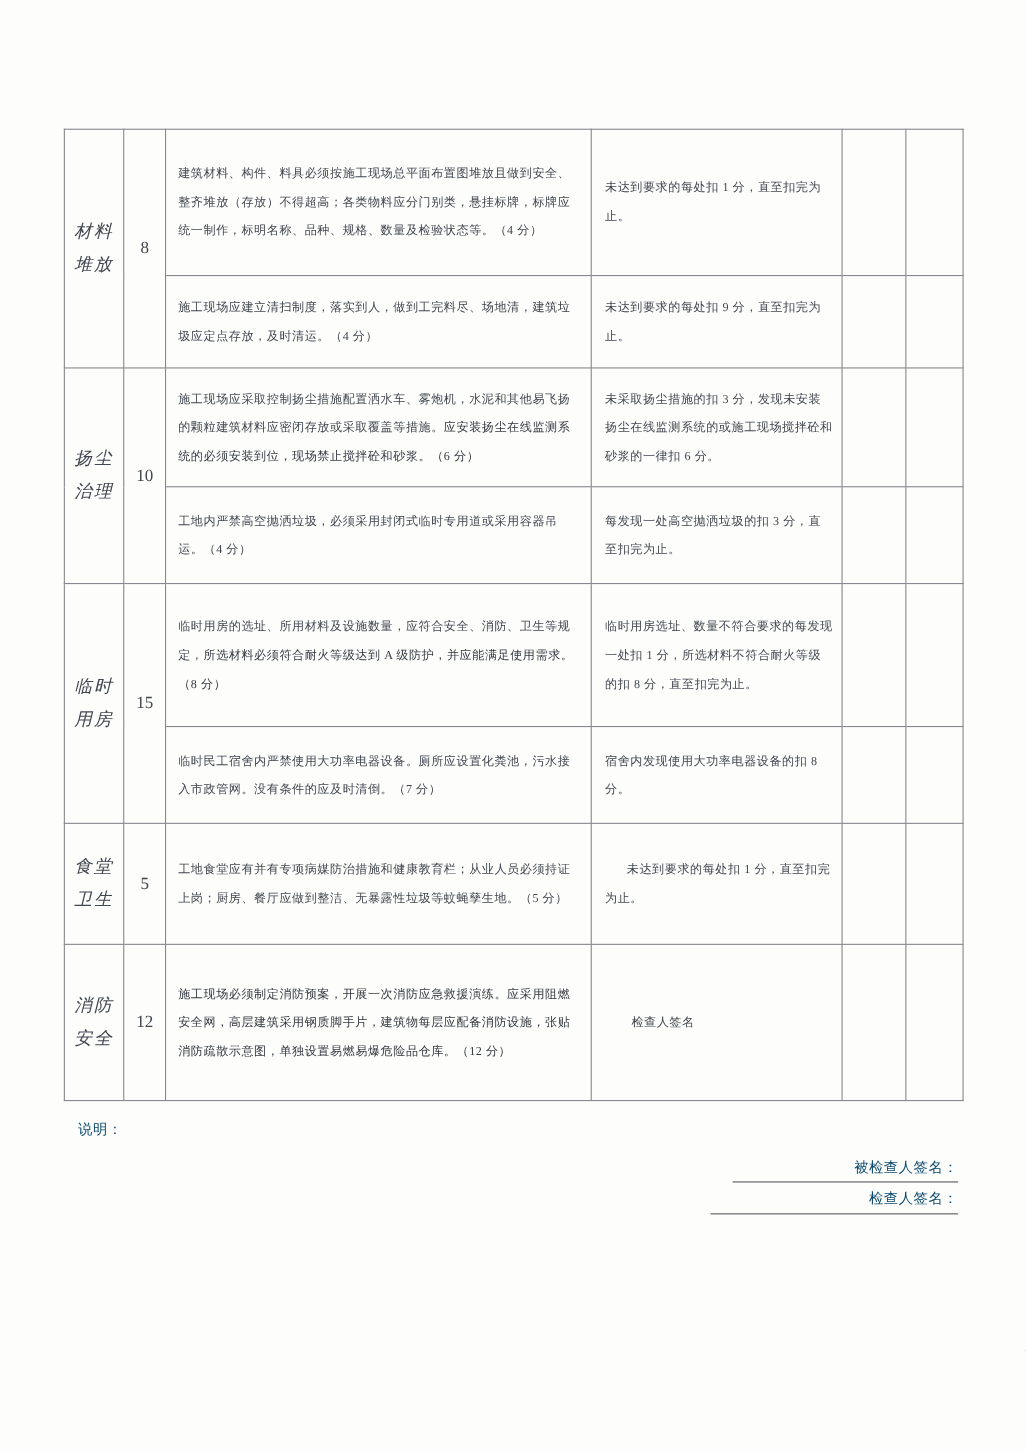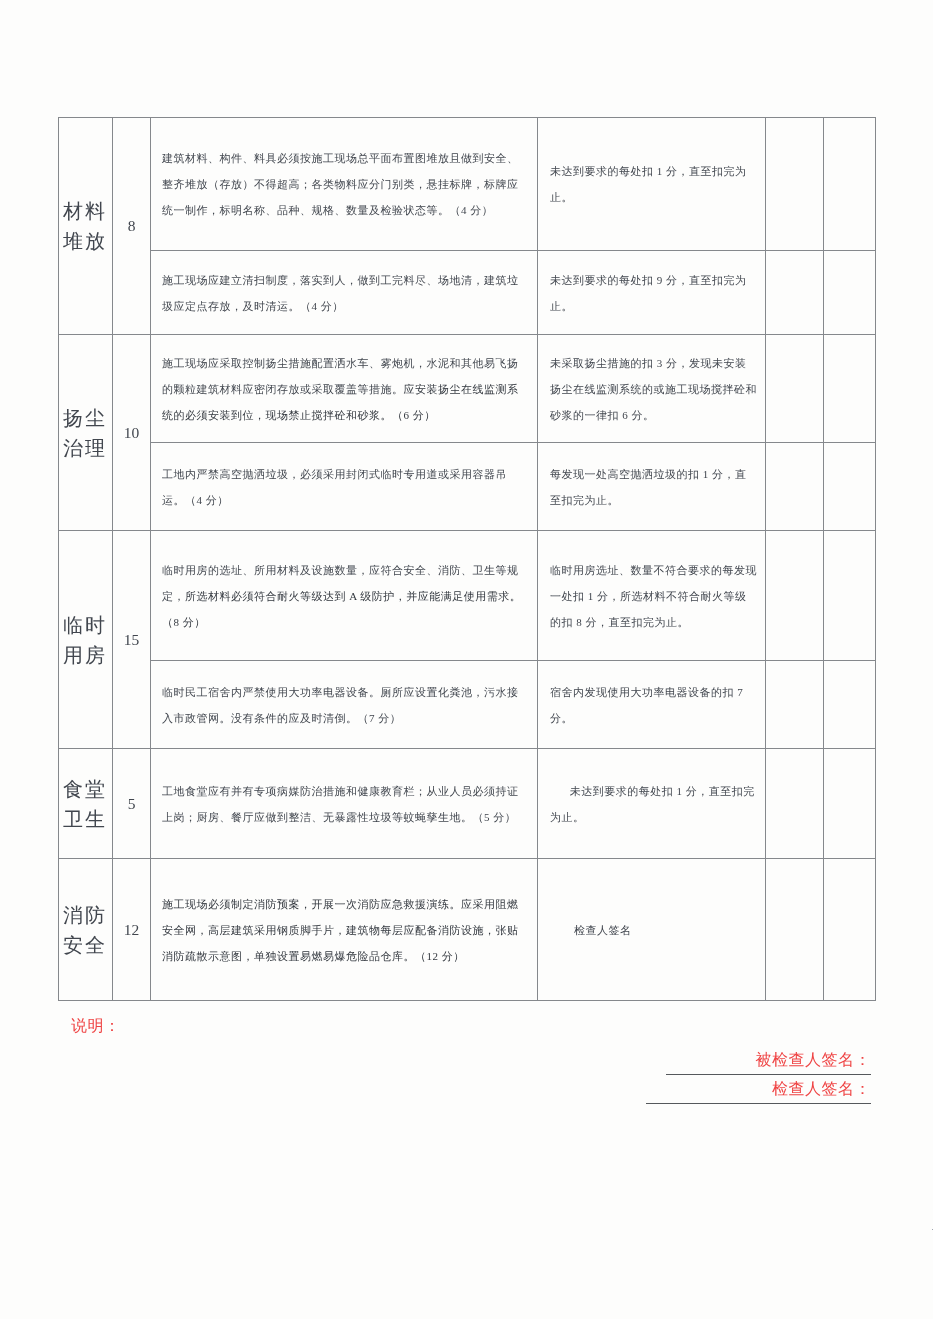--- a/index.html
+++ b/index.html
@@ -21,40 +21,42 @@
   }
   .score-table td{
     border:1px solid #85888c;
     vertical-align:middle;
     font-size:11px;
     line-height:26px;
     padding:6px 8px 6px 11px;
     letter-spacing:0.5px;
   }
   td.cat{
+    text-align:center;
     padding:0 4px;
-    font-size:20px;
+    font-size:16px;
     letter-spacing:2px;
     line-height:30px;
+    font-style:italic;
   }
   td.score{
     text-align:center;
     padding:0;
     font-size:15.5px;
     letter-spacing:0;
   }
   td.ded{padding:6px 8px 6px 12px;}
   td.ded.indent-first{text-indent:1.8em;}
   td.ded.veto{padding-left:36px;text-indent:0;}
   td.blank{padding:0;}
   .b{font-weight:normal;color:#33383f;}
 
   .notes{
     position:absolute;left:71px;top:1016px;width:800px;
-    font-size:16px;color:#ef4444;letter-spacing:0.5px;font-family:Liberation Mono, monospace;
+    font-size:13px;color:#0c4a6e;letter-spacing:0.5px;
   }
   .note-line1{display:flex;line-height:22px;margin-bottom:11px;}
   .note-line2{padding-left:48px;line-height:22px;margin-bottom:12px;}
   .sig-line{padding-left:38px;line-height:24px;display:flex;align-items:flex-end;flex-direction:column;}
   .sig-underline{
     display:inline-block;height:1px;border-bottom:1.5px solid #55585c;
     margin:0 0 3px 6px;
   }
   .sig-underline.left{width:205px;}
   .sig-underline.right{width:225px;}
@@ -104,36 +106,36 @@
       <tr style="height:108px">
         <td class="cat" rowspan="2">扬尘治理</td>
         <td class="score" rowspan="2">10</td>
         <td><span>施工现场应采取控制扬尘措施配置洒水车、雾炮机，水泥和其他易飞扬的颗粒建筑材料应密闭存放或采取覆盖等措施。</span><span class="b">应安装扬尘在线监测系统的必须安装到位，现场禁止搅拌砼和砂浆。（6 分）</span></td>
         <td class="ded">未采取扬尘措施的扣 3 分，发现未安装扬尘在线监测系统的或施工现场搅拌砼和砂浆的一律扣 6 分。</td>
         <td class="blank"></td>
         <td class="blank"></td>
       </tr>
       <tr style="height:88px">
         <td><span>工地内严禁高空抛洒垃圾，必须采用封闭式临时专用道或采用容器吊运。（4 分）</span><span class="b"></span></td>
-        <td class="ded">每发现一处高空抛洒垃圾的扣 1 分，直至扣完为止。</td>
+        <td class="ded">每发现一处高空抛洒垃圾的扣 3 分，直至扣完为止。</td>
         <td class="blank"></td>
         <td class="blank"></td>
       </tr>
 
       <tr style="height:130px">
         <td class="cat" rowspan="2">临时用房</td>
         <td class="score" rowspan="2">15</td>
         <td><span>临时用房的选址、所用材料及设施数量，应符合安全、消防、卫生等规定，</span><span class="b">所选材料必须符合耐火等级达到 A 级防护，并应能满足使用需求。（8 分）</span></td>
         <td class="ded">临时用房选址、数量不符合要求的每发现一处扣 1 分，所选材料不符合耐火等级的扣 8 分，直至扣完为止。</td>
         <td class="blank"></td>
         <td class="blank"></td>
       </tr>
       <tr style="height:88px">
         <td><span>临时民工宿舍内严禁使用大功率电器设备。厕所应设置化粪池，污水接入市政管网。没有条件的应及时清倒。（7 分）</span><span class="b"></span></td>
-        <td class="ded">宿舍内发现使用大功率电器设备的扣 7 分。</td>
+        <td class="ded">宿舍内发现使用大功率电器设备的扣 8 分。</td>
         <td class="blank"></td>
         <td class="blank"></td>
       </tr>
 
       <tr style="height:110px">
         <td class="cat">食堂卫生</td>
         <td class="score">5</td>
         <td><span>工地食堂应有并有专项病媒防治措施和健康教育栏；从业人员必须持证上岗；厨房、餐厅应做到整洁、无暴露性垃圾等蚊蝇孳生地。（5 分）</span><span class="b"></span></td>
         <td class="ded indent-first">未达到要求的每处扣 1 分，直至扣完为止。</td>
         <td class="blank"></td>

